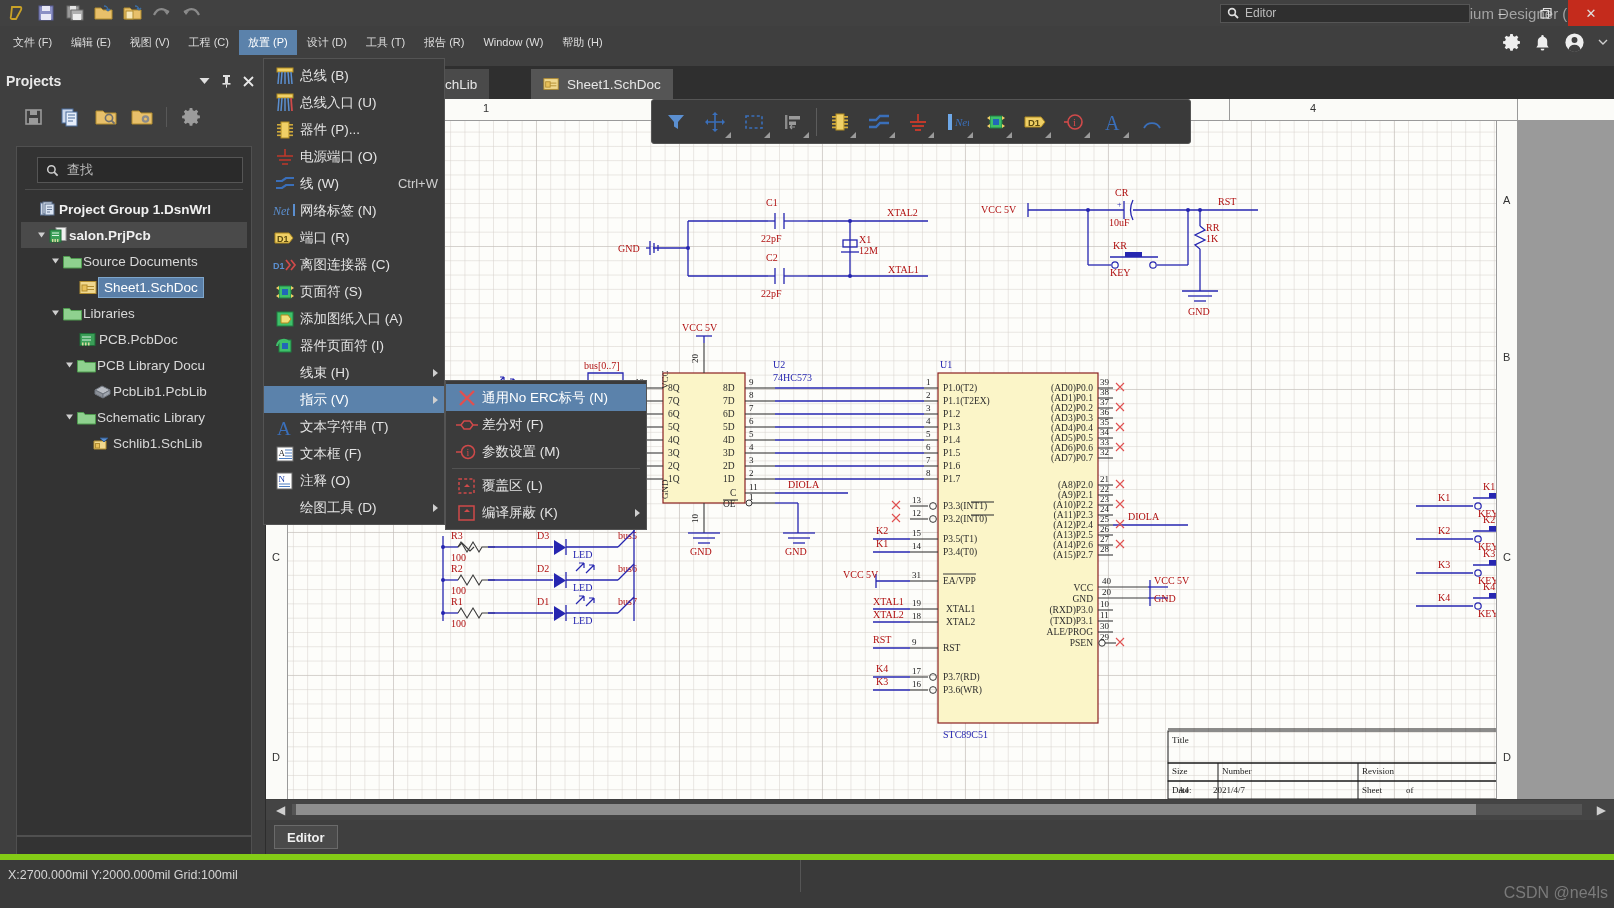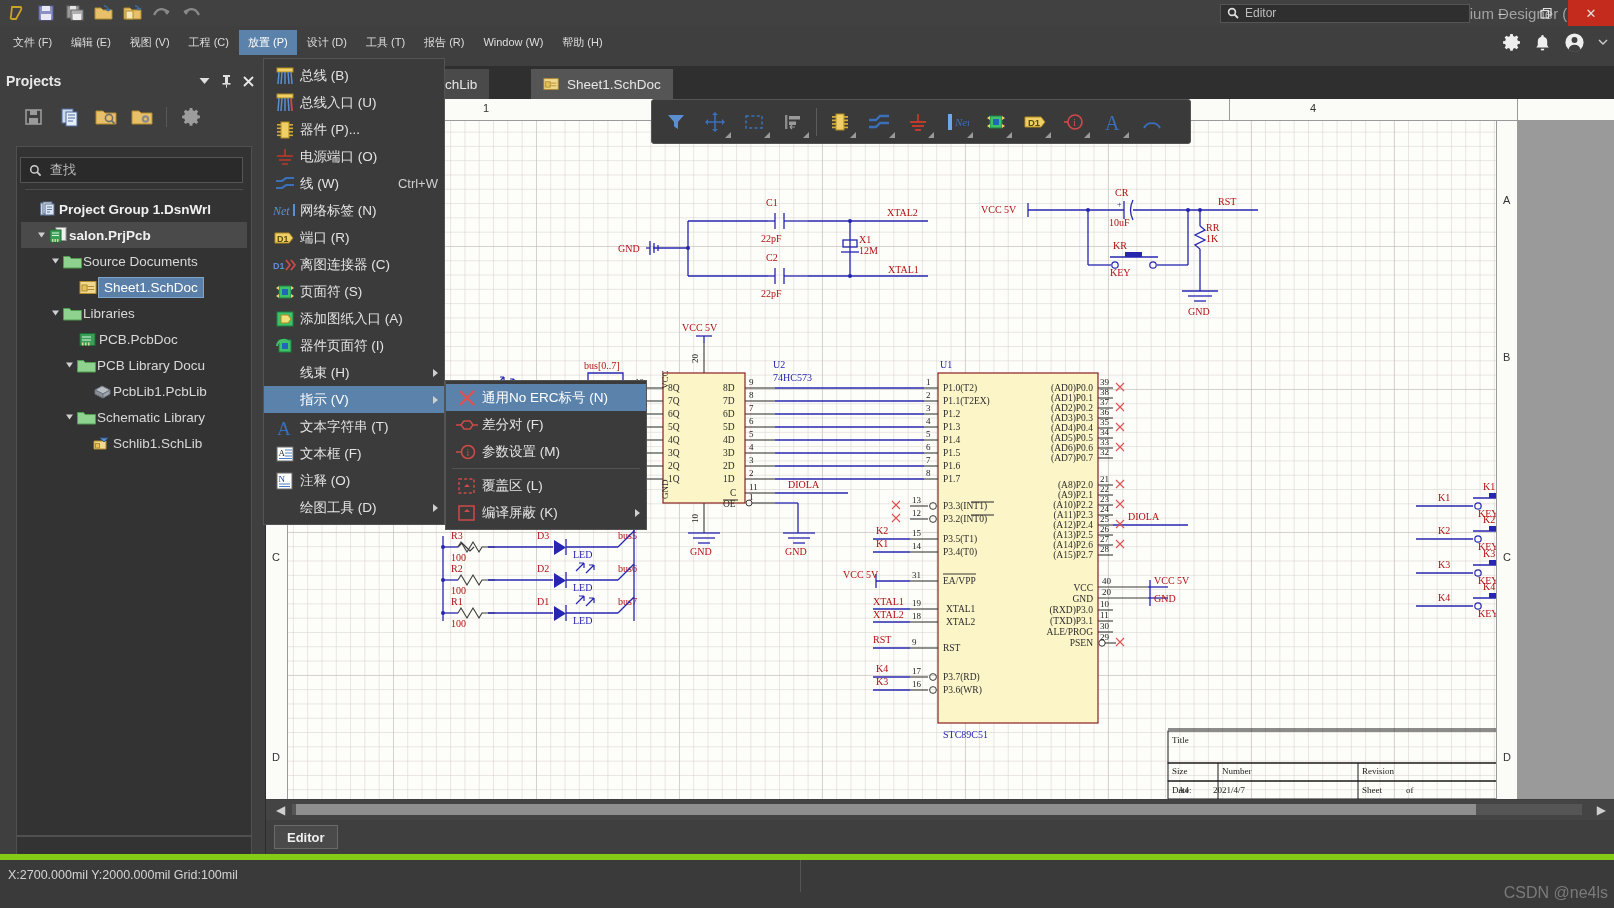--- a/index.html
+++ b/index.html
@@ -39,21 +39,21 @@
     border-right:1px solid #2d2d2d; }
   .lp-header { height:30px; display:flex; align-items:center; padding:0 6px 0 6px; }
   .lp-title { font-weight:bold; font-size:14px; color:#e8e8e8; flex:1; }
   .lp-hicon { width:22px; height:22px; display:flex; align-items:center; justify-content:center;
      color:#e0e0e0; font-size:13px; }
   .lp-toolbar { height:42px; display:flex; align-items:center; gap:12px; padding-left:22px; }
   .lp-tb { width:24px; height:24px; display:flex; align-items:center; justify-content:center; }
   .lp-sep { width:1px; height:20px; background:#585858; }
   .lp-body { position:absolute; left:16px; top:80px; width:236px; height:690px;
     background:#333333; border:1px solid #505050; }
-  .lp-search { margin:10px 8px 6px 3px; height:26px; background:#2a2a2a; border:1px solid #555;
+  .lp-search { margin:10px 8px 6px 20px; height:26px; background:#2a2a2a; border:1px solid #555;
     display:flex; align-items:center; gap:8px; padding:0 8px; }
   .lp-search .ph { color:#bbb; font-size:13px; }
   .lp-divider { height:1px; background:#4d4d4d; margin:4px 8px 6px 8px; }
   .tree { padding:0 4px; }
   .tnode { display:flex; align-items:center; height:26px; padding-left:4px; font-size:13.5px;
      color:#d8d8d8; white-space:nowrap; }
   .tnode .exp { width:12px; color:#c8c8c8; font-size:8px; display:inline-block; text-align:center; }
   .tnode .ti { width:22px; display:flex; align-items:center; justify-content:center; }
   .tnode.bold { font-weight:bold; color:#f0f0f0; }
   .tnode.sel-grey { background:#4a4a4a; }

